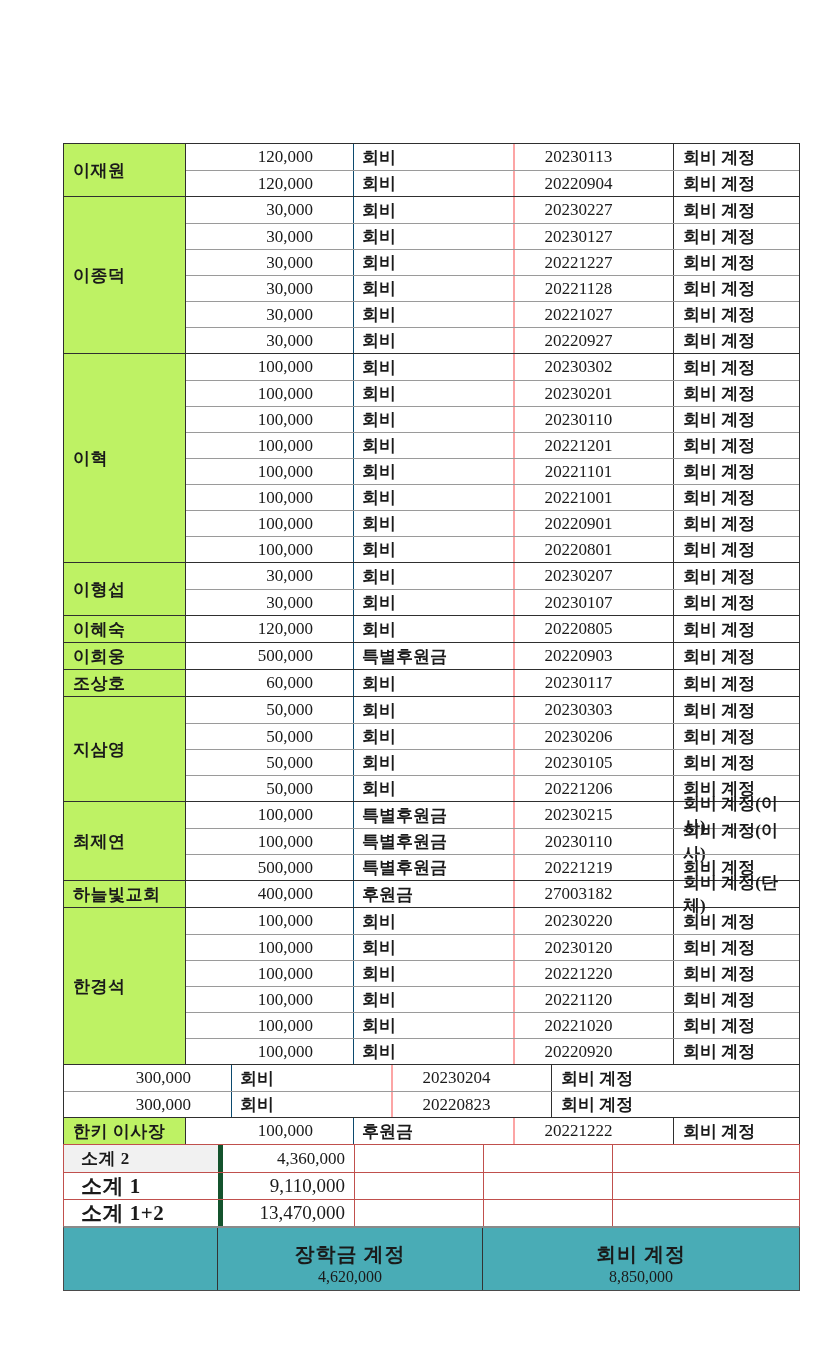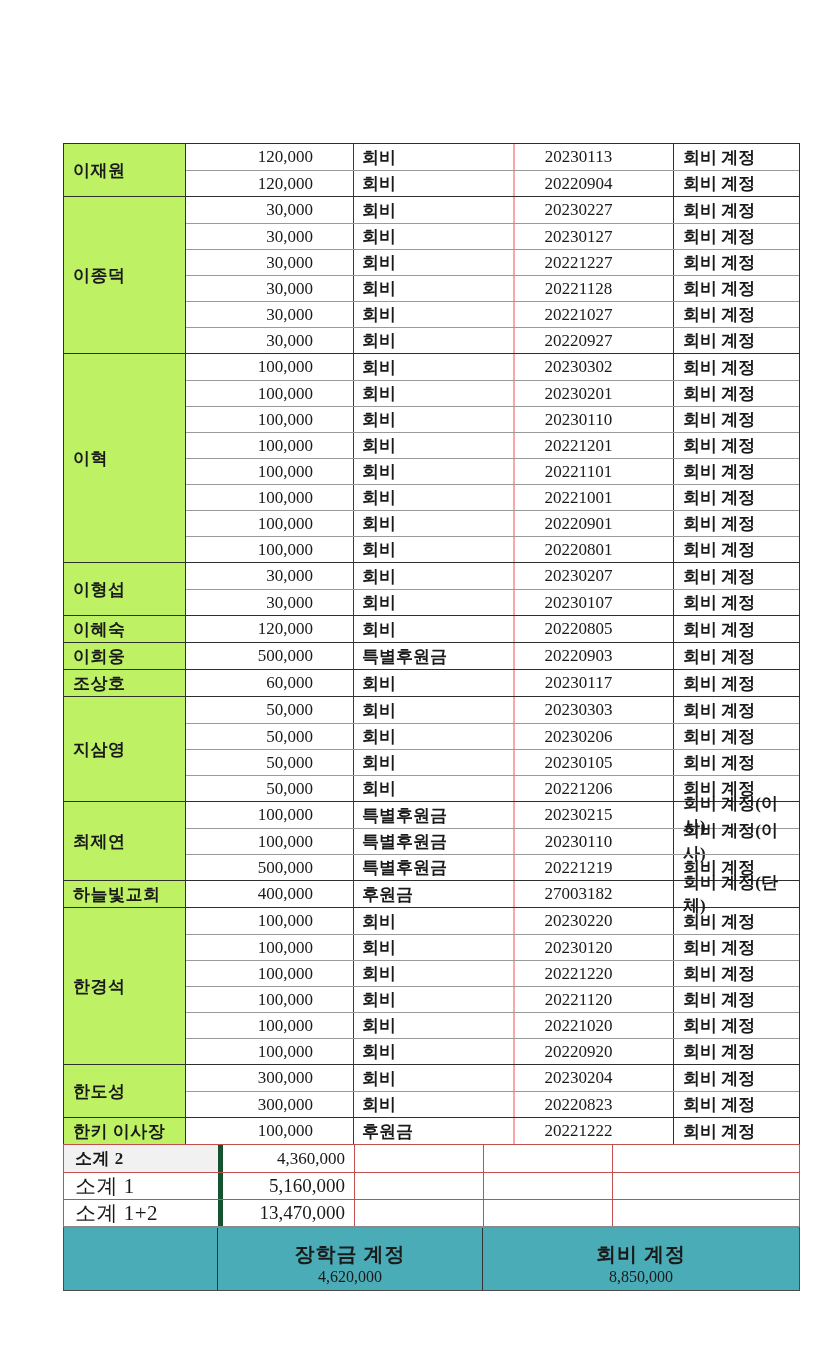--- a/index.html
+++ b/index.html
@@ -85,21 +85,21 @@
   
   .subtotals {
     border: 1px solid #c0504d;
     border-bottom: none;
     border-top: 1px solid #c0504d;
   }
   .subtotal-row { display: flex; height: 27px; align-items: center; }
   .subtotal-row + .subtotal-row { border-top: 1px solid #c0504d; }
   .s-label {
     width: 154px;
-    padding-left: 11px;
+    padding-left: 17px;
     font-size: 17px;
     font-weight: 600;
     height: 100%;
     display: flex;
     align-items: center;
     letter-spacing: 0.5px;
     text-align: right;
   }
   .subtotal-row.first .s-label { background: #f1f1f1; }
   .s-amount {
@@ -113,21 +113,21 @@
     align-items: center;
     justify-content: flex-end;
   }
   .s-empty {
     border-left: 1px solid #c0504d;
     height: 100%;
   }
   .s-empty.t { width: 129px; }
   .s-empty.d { width: 129px; }
   .s-empty.a { flex: 1; }
-  .subtotal-row.emph .s-label { font-size: 21px; font-weight: 400; }
+  .subtotal-row.emph .s-label { font-size: 21px; font-weight: 700; }
   .subtotal-row.emph .s-amount { font-size: 19px; }
 
   
   .summary-footer {
     display: flex;
     height: 65px;
     background: #49acb6;
     border-top: 2px solid #8a8a8a;
     border-left: 1px solid #4a4a4a;
     border-right: 1px solid #4a4a4a;
@@ -412,21 +412,20 @@
   </div>
             <div class="data-row">
     <div class="c-amount">100,000</div>
     <div class="c-type">회비</div>
     <div class="c-date">20220920</div>
     <div class="c-account">회비 계정</div>
   </div>
           </div>
   </div>
         <div class="group">
-    <div class="name-cell">한도성</div>
     <div class="group-rows">
             <div class="data-row">
     <div class="c-amount">300,000</div>
     <div class="c-type">회비</div>
     <div class="c-date">20230204</div>
     <div class="c-account">회비 계정</div>
   </div>
             <div class="data-row">
     <div class="c-amount">300,000</div>
     <div class="c-type">회비</div>
@@ -451,21 +450,21 @@
     <div class="subtotals">
       <div class="subtotal-row first">
         <div class="s-label">소계 2</div>
         <div class="s-amount">4,360,000</div>
         <div class="s-empty t"></div>
         <div class="s-empty d"></div>
         <div class="s-empty a"></div>
       </div>
       <div class="subtotal-row emph">
         <div class="s-label">소계 1</div>
-        <div class="s-amount">5,160,000</div>
+        <div class="s-amount">9,110,000</div>
         <div class="s-empty t"></div>
         <div class="s-empty d"></div>
         <div class="s-empty a"></div>
       </div>
       <div class="subtotal-row emph">
         <div class="s-label">소계 1+2</div>
         <div class="s-amount">13,470,000</div>
         <div class="s-empty t"></div>
         <div class="s-empty d"></div>
         <div class="s-empty a"></div>

